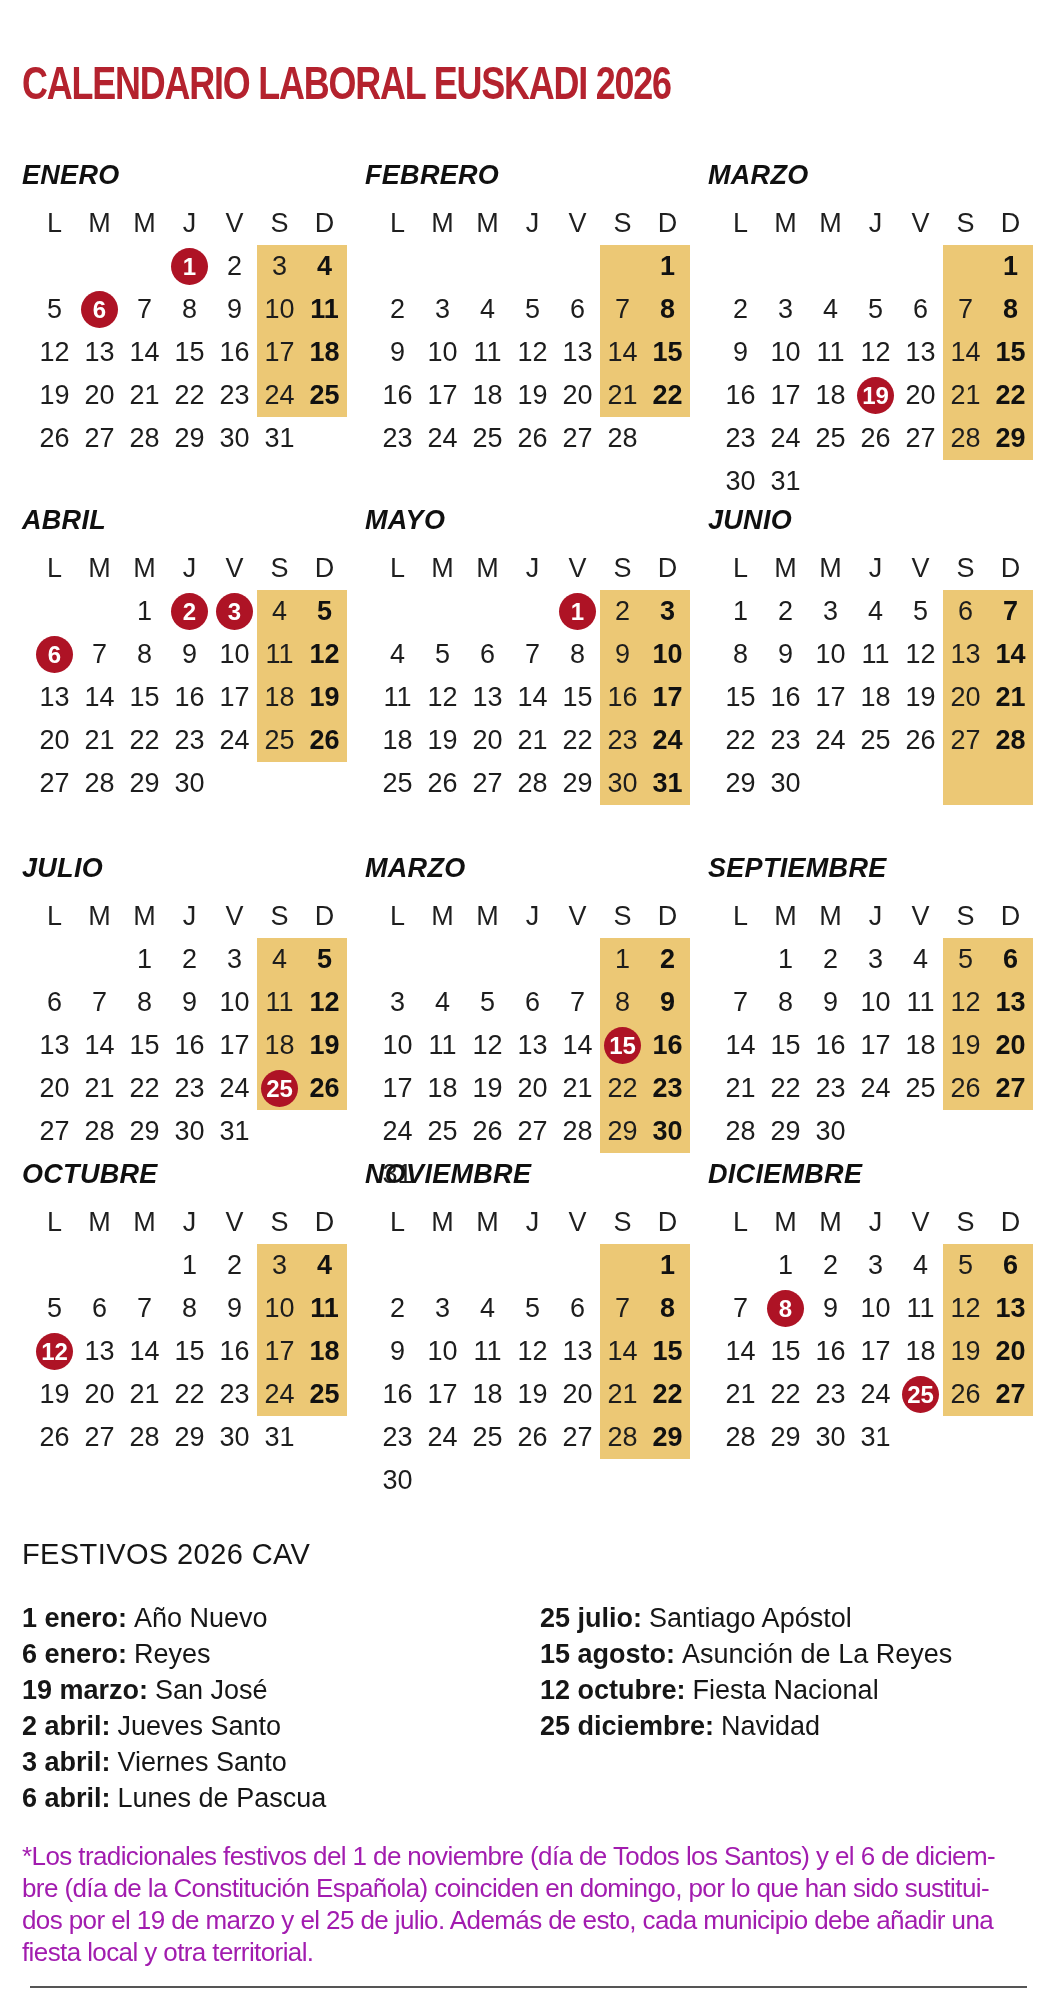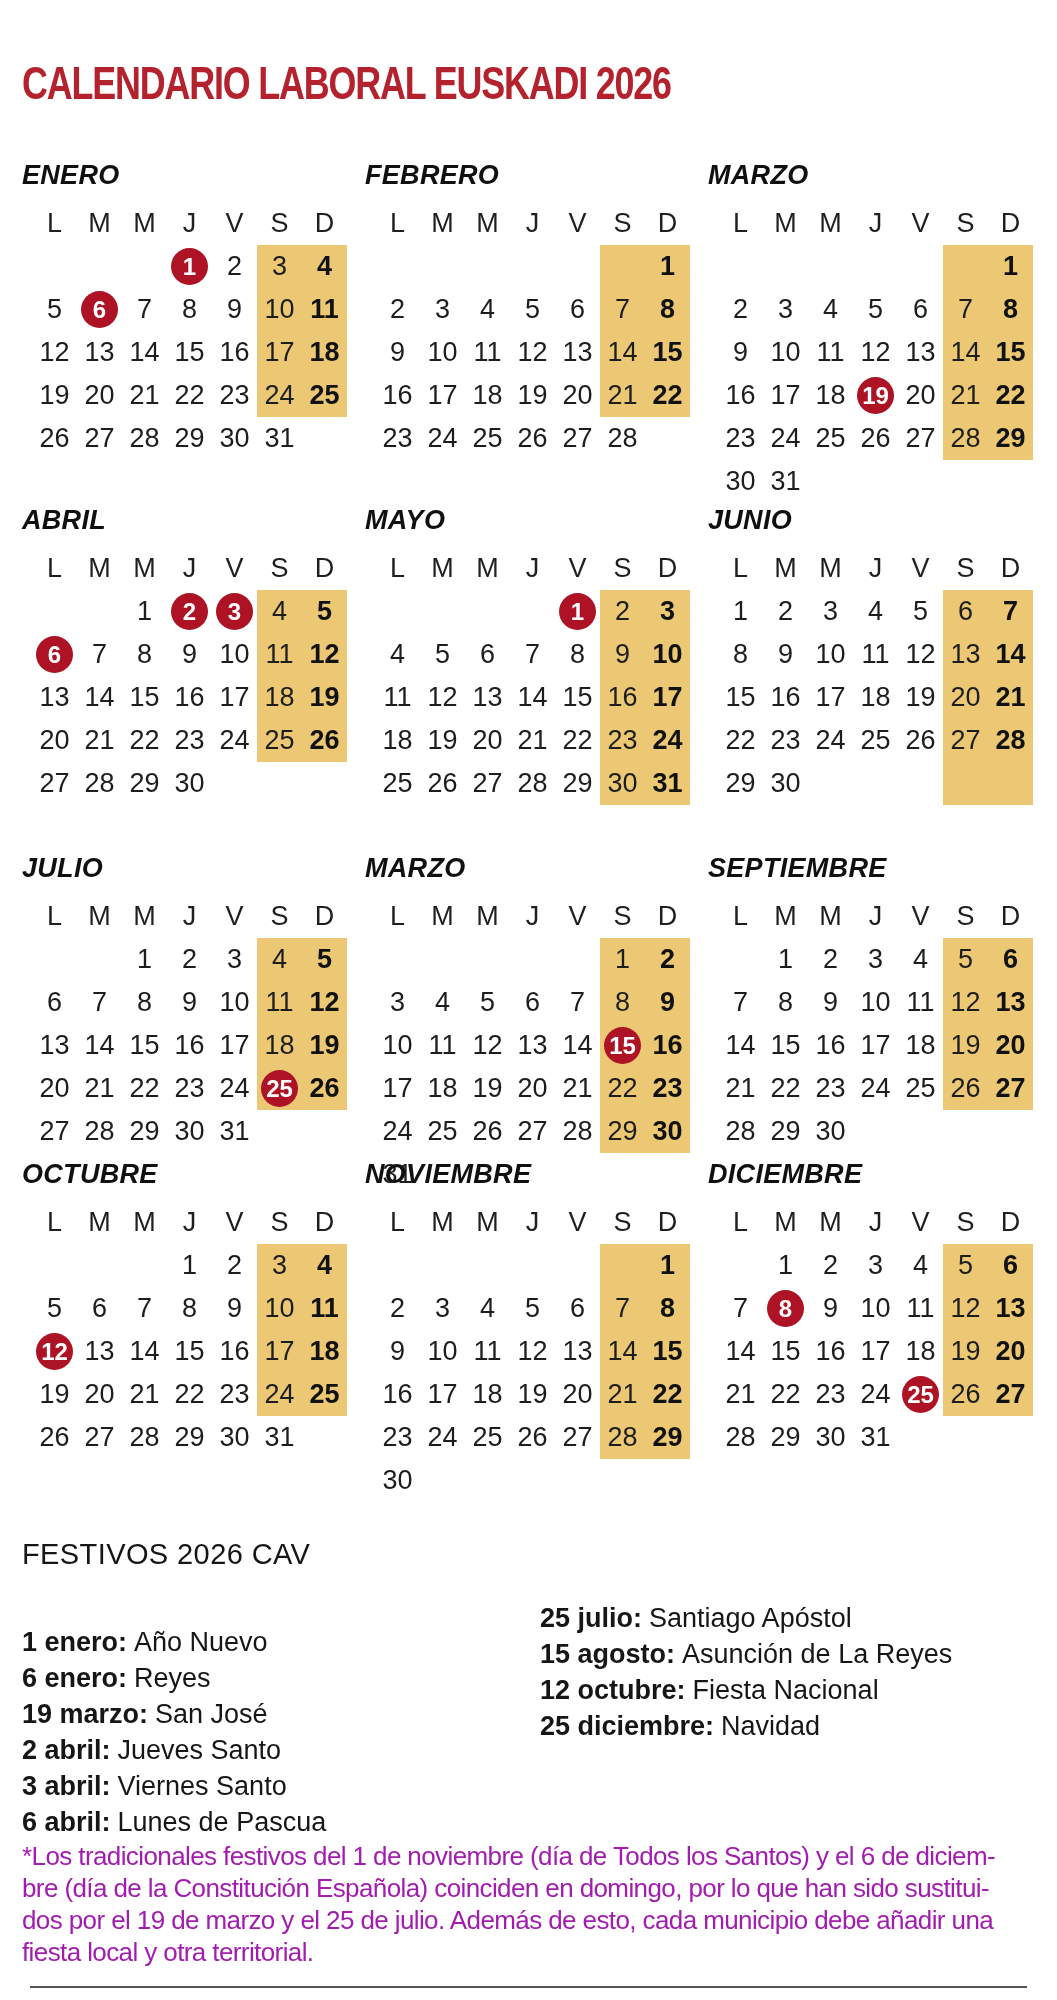--- a/index.html
+++ b/index.html
@@ -19,21 +19,21 @@
   .hdr{color:#1f1f1f;font-weight:400;}
   .day{color:#1d1d1d;}
   .sun{font-weight:700;color:#111;}
   .band{background:#ecc875;}
   .circle{
     width:37px;height:37px;border-radius:50%;background:#ae1325;color:#ffffff;
     display:flex;align-items:center;justify-content:center;font-size:24px;font-weight:700;
   }
   .festivos-heading{position:absolute;left:22px;top:1538px;font-size:29px;font-weight:400;letter-spacing:0.4px;color:#161616;}
   .fest-col{position:absolute;top:1600px;font-size:27px;line-height:36px;color:#161616;}
-  #fest-col0{left:22px;margin-top:24px;}
+  #fest-col0{left:22px;}
   #fest-col1{left:540px;}
   .fest-item .lbl{font-weight:700;margin-right:7px;}
   .footnote{position:absolute;left:22px;top:1840px;font-size:26px;line-height:32px;letter-spacing:-0.6px;color:#a21caf;white-space:nowrap;}
   .rule{position:absolute;left:30px;top:1986px;width:997px;height:2px;background:#555555;}
 </style>
 </head>
 <body>
 
 <div class="title">CALENDARIO LABORAL EUSKADI 2026</div>
 

